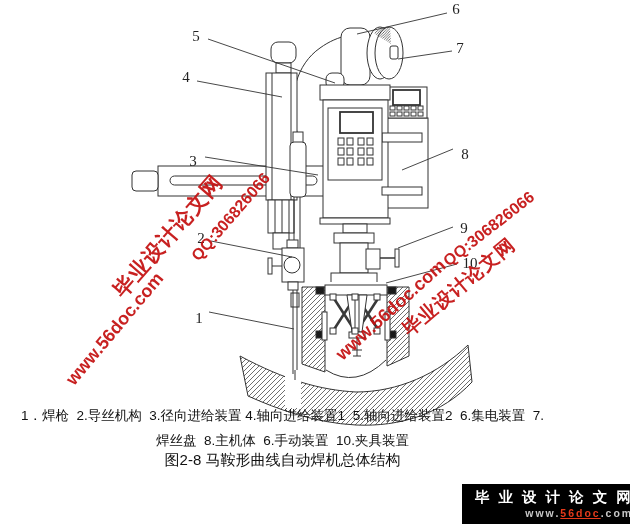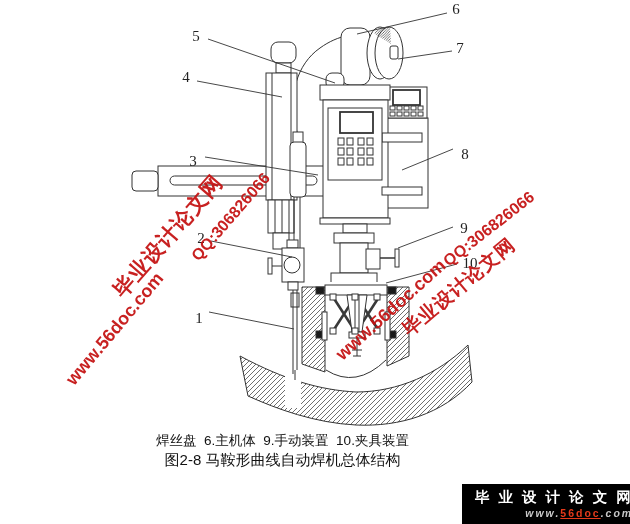--- a/index.html
+++ b/index.html
@@ -14,21 +14,21 @@
   .wm{position:absolute;z-index:3;font-weight:bold;color:#c41111;white-space:nowrap;
       opacity:.93;transform-origin:center center;}
   .wm-site{font-size:21px;letter-spacing:1px;}
   .wm-qq{font-size:16px;}
   .wm-url{font-size:18px;}
   #logo{position:absolute;left:462px;top:484px;width:168px;height:40px;background:#000;
         z-index:4;display:flex;align-items:center;}
   #logo .txt{display:flex;flex-direction:column;line-height:1;margin-left:9px;text-align:right;}
   #logo .site{color:#fff;font-weight:bold;font-size:14.5px;letter-spacing:2.5px;white-space:nowrap;}
   #logo .url{font-size:10.5px;font-weight:bold;letter-spacing:2px;margin-top:3px;white-space:nowrap;}
-  #logo .url .lt{color:#c8c8c8;font-style:italic;}
+  #logo .url .lt{color:#c8c8c8;}
   #logo .url .hl{color:#e63a1a;text-decoration:underline;}
   svg text.callout{font-family:"Liberation Serif",serif;font-size:15px;fill:#222;}
 </style>
 </head>
 <body>
 
 <div id="page">
 
 <svg id="diagram" width="630" height="524" viewBox="0 0 630 524">
   <defs>
@@ -196,21 +196,22 @@
 </svg>
 
 <div class="wm wm-site" style="left:168px;top:236px;transform:translate(-50%,-50%) rotate(-49deg);">毕业设计论文网</div>
 <div class="wm wm-qq" style="left:231px;top:217px;transform:translate(-50%,-50%) rotate(-49deg);">QQ:306826066</div>
 <div class="wm wm-url" style="left:115px;top:329px;transform:translate(-50%,-50%) rotate(-50deg);">www.56doc.com</div>
 
 <div class="wm wm-qq" style="left:489px;top:229px;transform:translate(-50%,-50%) rotate(-38deg);">QQ:306826066</div>
 <div class="wm wm-site" style="left:459px;top:287px;font-size:19px;transform:translate(-50%,-50%) rotate(-40deg);">毕业设计论文网</div>
 <div class="wm wm-url" style="left:391px;top:310px;transform:translate(-50%,-50%) rotate(-42deg);">www.56doc.com</div>
 
-<div id="cap2" class="caption">焊丝盘  6.主机体  9.手动装置  10.夹具装置</div>
+<div id="cap1" class="caption">1．焊枪  2.导丝机构  3.径向进给装置 4.轴向进给装置1  5.轴向进给装置2  6.集电装置  7.</div>
+<div id="cap2" class="caption">焊丝盘  8.主机体  6.手动装置  10.夹具装置</div>
 <div id="cap3" class="caption">图2-8 马鞍形曲线自动焊机总体结构</div>
 
 <div id="logo">
   <svg width="44" height="38" viewBox="0 0 44 38" style="margin-left:4px;">
     <defs>
       <radialGradient id="fg" cx="40%" cy="35%" r="75%">
         <stop offset="0%" stop-color="#ffb340"></stop>
         <stop offset="55%" stop-color="#f07818"></stop>
         <stop offset="100%" stop-color="#b03008"></stop>
       </radialGradient>

